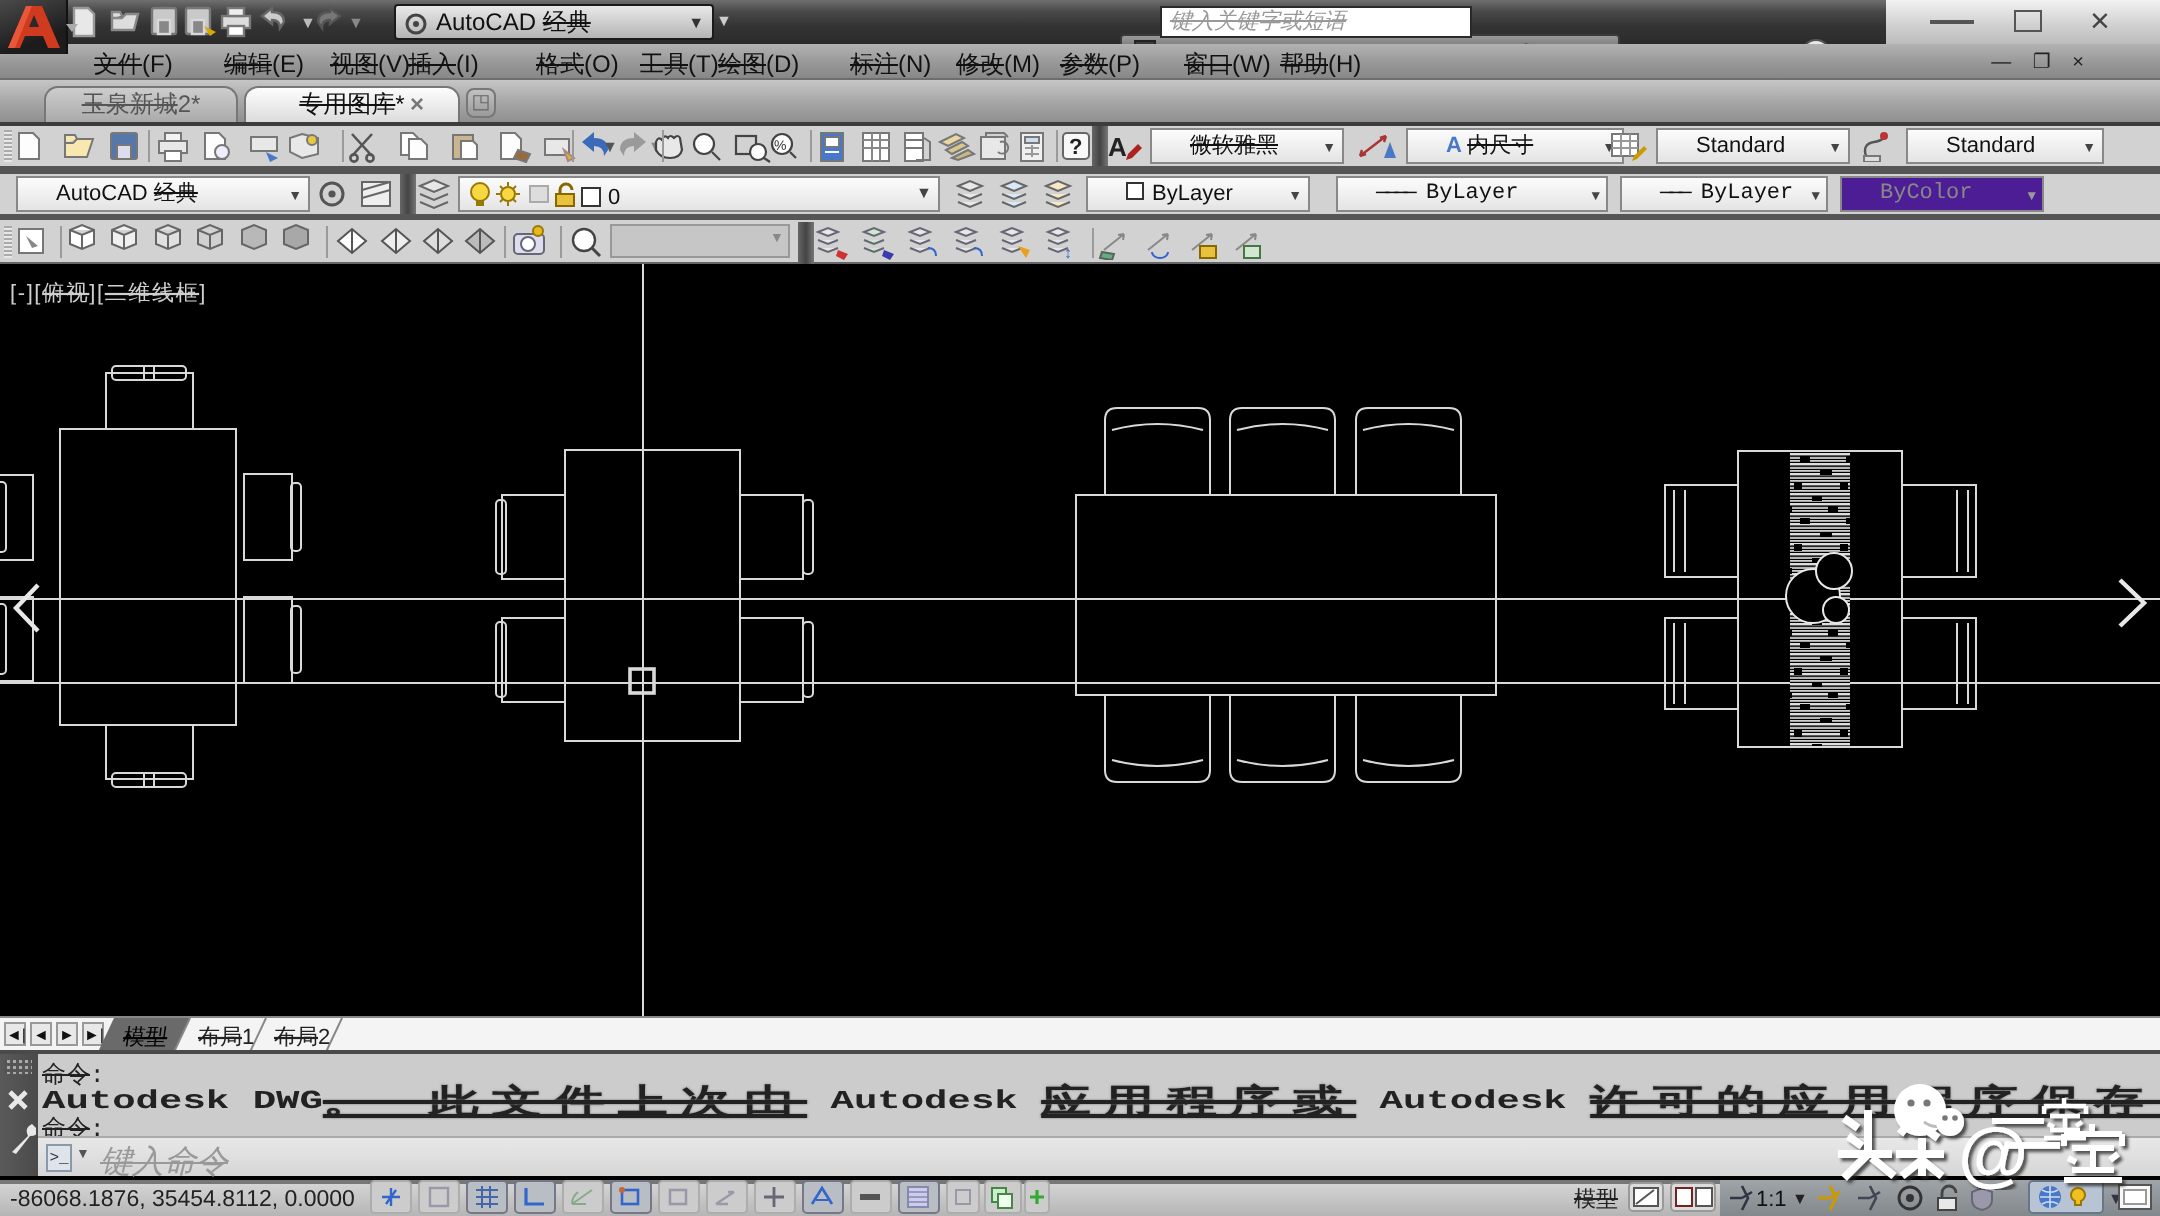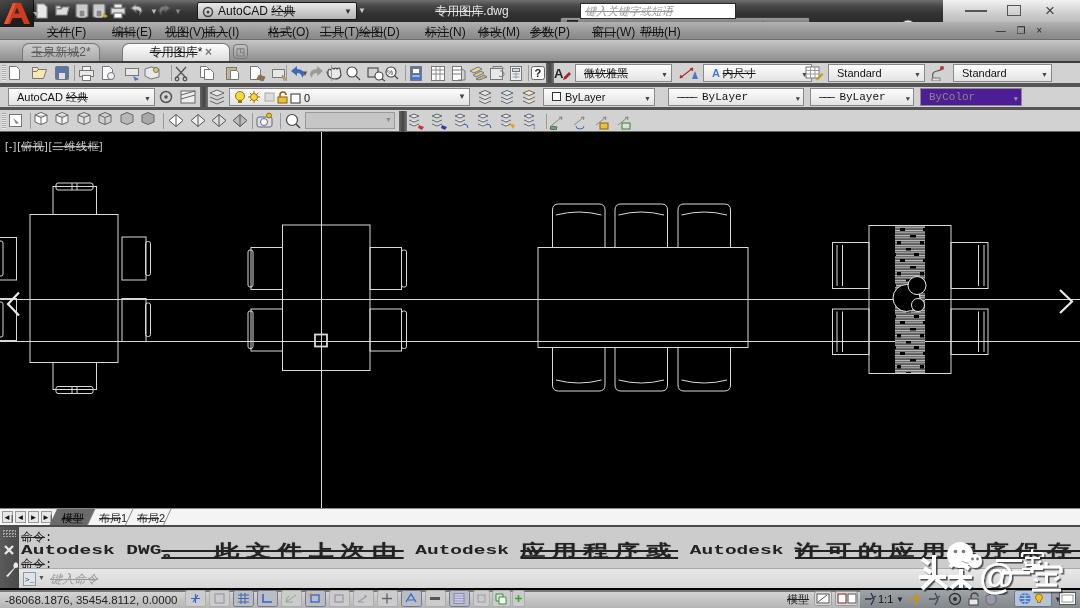--- a/index.html
+++ b/index.html
@@ -14,34 +14,34 @@
 #wsdd .arr{position:absolute;right:4px;top:1px;font-size:8px;color:#333}
 #doctitle{left:372px;top:3px;width:200px;text-align:center;font-size:12px;color:#e8e8e8}
 #srchbox{z-index:5;left:580px;top:3px;width:156px;height:16px;background:#fff;border:1px solid #2a2a2a;font-size:11px;font-style:italic;color:#999;line-height:14px;padding-left:4px}
 
 #menubar{left:0;top:22px;width:1080px;height:18px;background:linear-gradient(180deg,#b2b2b2,#969696 60%,#888);border-bottom:1px solid #6e6e6e}
 .mi{top:2px;font-size:12px;color:#111}
 #mwc{right:8px;top:2px;font-size:11px;color:#222;letter-spacing:6px}
 
 #tabsrow{left:0;top:40px;width:1080px;height:23px;background:linear-gradient(180deg,#c6c6c6,#a8a8a8 50%,#8f8f8f);border-bottom:2px solid #3c3c3c}
 .ftab{height:18px;border:1px solid #777;border-bottom:none;border-radius:7px 7px 0 0;font-size:12px;text-align:center;line-height:17px}
-#ftab1{left:22px;top:43px;width:78px;background:linear-gradient(180deg,#cdcdcd,#aaa);color:#555}
+#ftab1{left:22px;top:43px;width:97px;background:linear-gradient(180deg,#cdcdcd,#aaa);color:#555}
 #ftab2{left:122px;top:43px;width:108px;background:linear-gradient(180deg,#fdfdfd,#dcdcdc);color:#111}
 #ftabx{left:205px;top:45px;font-size:12px;color:#777;font-weight:bold}
 #ftplus{left:233px;top:44px;width:15px;height:15px;background:linear-gradient(180deg,#c2c2c2,#9a9a9a);border:1px solid #777;border-radius:4px;color:#666;font-size:10px;text-align:center;line-height:13px}
 
 .tbrow{left:0;width:1080px;background:#d2d2d2}
 #tb1{top:63px;height:20px}
 #gap1{left:0;top:83px;width:1080px;height:4px;background:#555}
 #tb2{top:87px;height:20px}
 #gap2{left:0;top:107px;width:1080px;height:3px;background:#555}
 #tb3{top:110px;height:22px;border-bottom:1px solid #666}
 .grip{top:2px;width:4px;height:16px;background:repeating-linear-gradient(180deg,#aaa 0 1px,#e8e8e8 1px 2px)}
 .dsep{top:0;width:8px;height:20px;background:linear-gradient(90deg,#666,#444 50%,#777)}
-.dd{top:1px;height:18px;background:linear-gradient(180deg,#fcfcfc,#e4e4e4);border:1px solid #888;font-size:11px;color:#111;line-height:16px;padding-left:8px;white-space:nowrap}
+.dd{top:1px;height:18px;background:linear-gradient(180deg,#fcfcfc,#e4e4e4);border:1px solid #888;font-size:11px;color:#111;line-height:16px;padding-left:19px;white-space:nowrap}
 .dd .arr{position:absolute;right:3px;top:2px;font-size:7px;color:#444}
 .dd.gray{background:#4c1d95;color:#888}
 
 #canvas{left:0;top:132px}
 
 #laytabs{left:0;top:508px;width:1080px;height:17px;background:#f4f4f4;border-top:1px solid #888}
 .navb{top:2px;width:11px;height:12px;border:1px solid #999;background:#e8e8e8;font-size:8px;color:#111;text-align:center;line-height:11px}
 
 #cmdwrap{left:0;top:525px;width:1080px;height:63px;background:#ccc;border-top:2px solid #4a4a4a}
 #cmdstrip{left:0;top:527px;width:19px;height:61px;background:linear-gradient(90deg,#5a5a5a,#4a4a4a)}
@@ -91,21 +91,20 @@
 </g>
 <text x="120" y="14" font-size="8" fill="#bbb">▼</text>
         <text x="144" y="14" font-size="8" fill="#888">▼</text>
 </svg>
       <span class="abs" style="left:358px;top:6px;font-size:8px;color:#ccc">▼</span>
     </div>
 <div class="abs" id="wsdd"><svg style="position:absolute;left:3px;top:2px" width="14" height="14">
         <circle cx="7" cy="7" r="4.5" fill="none" stroke="#444" stroke-width="1.5"></circle>
         <circle cx="7" cy="7" r="1.5" fill="#444"></circle>
       </svg>AutoCAD <span class="cj">经典</span><span class="arr">▼</span></div>
-<div class="abs" id="doctitle"><span class="cj">专用图库</span>.dwg</div>
 <div class="abs" id="srchbox"><span class="cj">键入关键字或短语</span></div>
 <div class="abs" id="titler">
       <span class="abs" style="left:560px;top:1px;width:250px;height:20px;background:linear-gradient(180deg,#9a9a9a,#686868 45%,#4f4f4f);border-radius:2px;border:1px solid #3a3a3a"></span>
       <span class="abs" style="left:567px;top:4px;width:11px;height:14px;background:#3a3a3a;border:1px solid #222;color:#ccc;font-size:7px;text-align:center;line-height:13px">►</span>
 <svg class="abs" style="left:736px;top:3px" width="210" height="17">
 <g fill="#1f1f1f">
 <rect x="2" y="4" width="7" height="9" rx="2"></rect>
           <rect x="10" y="4" width="7" height="9" rx="2"></rect>
           <rect x="6" y="3" width="7" height="5" rx="2" fill="#2a2a2a"></rect>
 <circle cx="27" cy="6" r="3.2"></circle>
@@ -504,21 +503,21 @@
         <path d="M3 3 l8 8 M11 3 l-8 8" stroke="#e8e8e8" stroke-width="2.4"></path>
         <path d="M4 33 l8 -8 q-2 -4 2 -6 l3 3 q0 3 -4 3 l-7 9 z" fill="#e8e8e8" stroke="none"></path>
       </svg>
 </div>
 <div class="abs cmdtxt" style="left:21px;top:529px"><span class="cj">命令</span>:</div>
 <div class="abs cmdtxt" id="cmsg" style="left:21px;top:543px;font-size:13px;font-weight:bold;transform-origin:0 50%;display:inline-block;transform:scaleX(1.50)">Autodesk DWG<span class="cj">。 此文件上次由</span> Autodesk <span class="cj">应用程序或</span> Autodesk <span class="cj">许可的应用程序保存，是可靠的</span> DWG</div>
 <div class="abs cmdtxt" style="left:21px;top:556px"><span class="cj">命令</span>:</div>
 <div class="abs" id="cmdinput">
 <span class="abs" style="left:4px;top:3px;width:13px;height:14px;background:#dfe4ea;border:1px solid #8899aa;color:#334;font-size:8px;text-align:center;line-height:13px;font-family:'Liberation Mono',monospace">&gt;_</span>
 <span class="abs" style="left:19px;top:5px;font-size:7px;color:#555">▼</span>
-<span class="abs" style="left:31px;top:2px;font-size:12px;font-style:italic;color:#999"><span class="cj">键入命令</span></span>
+<span class="abs" style="left:31px;top:2px;font-size:16px;font-style:italic;color:#999"><span class="cj">键入命令</span></span>
 </div>
 
 <div class="abs" id="statusbar"></div>
 <div class="abs" id="coords">-86068.1876,&nbsp;35454.8112,&nbsp;0.0000</div>
 <div class="abs" id="sbtns">
       <svg width="340" height="18" style="position:absolute">
 <g>
 <rect x="0.5" y="0.5" width="20" height="16" rx="2" fill="#ccc" stroke="#adadad"></rect>
           <path d="M6 8.5 h9 M10.5 4 v9 M13 5 l-5 7" stroke="#36c" stroke-width="1.2" fill="none"></path>
 <rect x="24.5" y="0.5" width="20" height="16" rx="2" fill="#ccc" stroke="#adadad"></rect>

